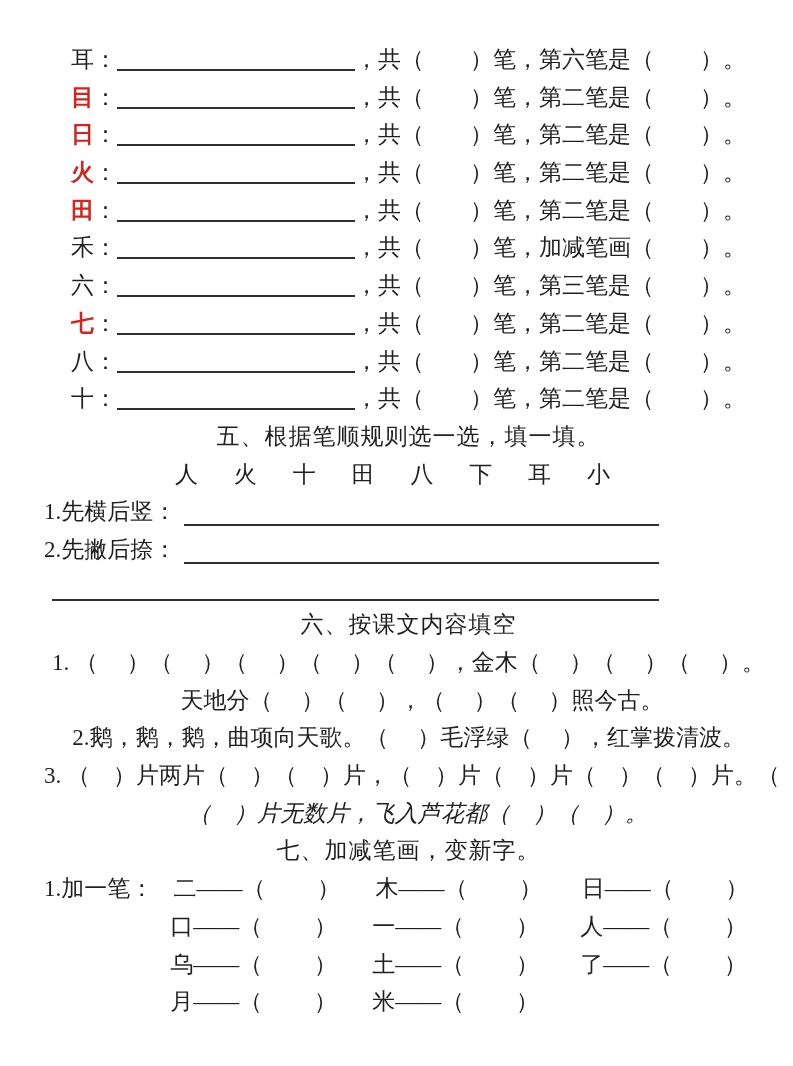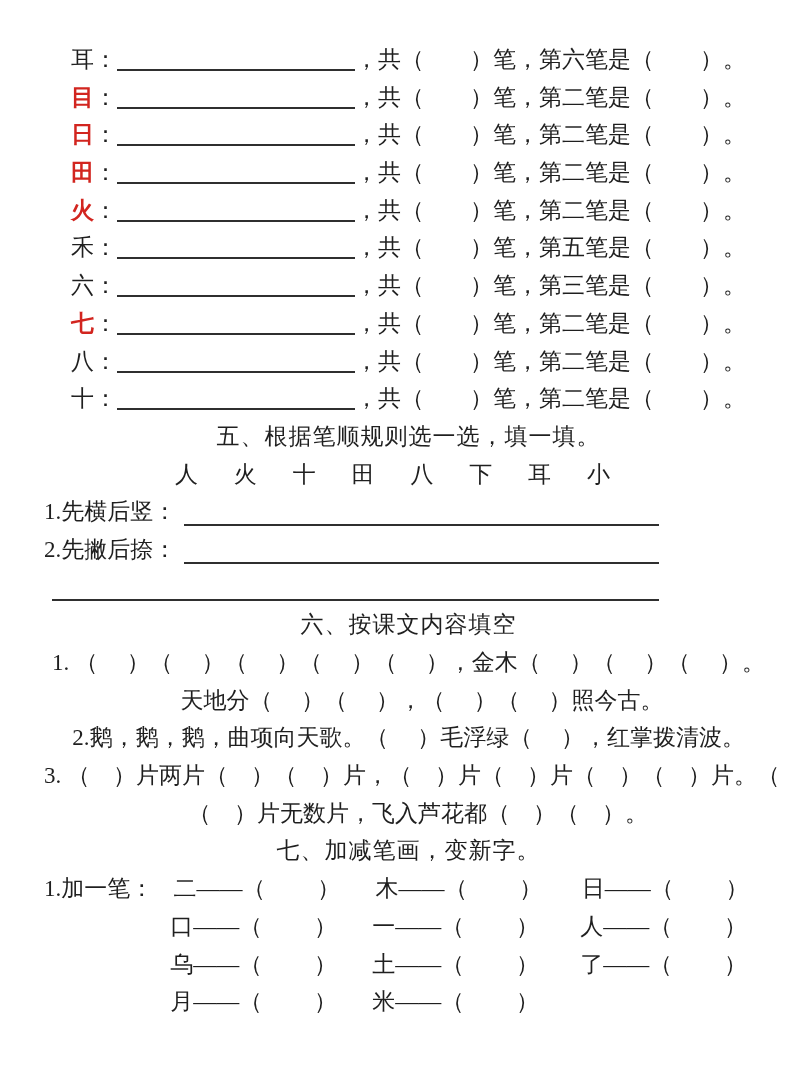--- a/index.html
+++ b/index.html
@@ -38,40 +38,40 @@
   .fill-row{display:flex;width:615px;}
   .fill-label{flex:0 0 auto;}
   .fill-line{
     flex:1 1 auto;
     border-bottom:2px solid #2f2f2f;
     margin:0 0 5px 8px;
   }
   
   .ind-0{margin-left:0;}
   .ind-1{margin-left:27px;}
-  .ind-2{margin-left:19px;}
+  .ind-2{margin-left:19px;font-style:italic;}
   
   .s7-row{display:flex;}
   .s7-prefix{flex:0 0 106px;}
   .s7-c0{flex:0 0 207px;}
   .s7-c1{flex:0 0 197px;}
   .s7-c2{flex:1 1 auto;}
 </style>
 </head>
 <body>
 
 <div id="sheet">
 
   <div id="stroke-rows">
       <div class="ln"><span>耳</span><span>：</span><span class="uline"></span><span>，共（　　）笔，第六笔是（　　）。</span></div>
       <div class="ln"><span class="hanzi-red">目</span><span>：</span><span class="uline"></span><span>，共（　　）笔，第二笔是（　　）。</span></div>
       <div class="ln"><span class="hanzi-red">日</span><span>：</span><span class="uline"></span><span>，共（　　）笔，第二笔是（　　）。</span></div>
+      <div class="ln"><span class="hanzi-red">火</span><span>：</span><span class="uline"></span><span>，共（　　）笔，第二笔是（　　）。</span></div>
       <div class="ln"><span class="hanzi-red">田</span><span>：</span><span class="uline"></span><span>，共（　　）笔，第二笔是（　　）。</span></div>
-      <div class="ln"><span class="hanzi-red">火</span><span>：</span><span class="uline"></span><span>，共（　　）笔，第二笔是（　　）。</span></div>
-      <div class="ln"><span>禾</span><span>：</span><span class="uline"></span><span>，共（　　）笔，第五笔是（　　）。</span></div>
+      <div class="ln"><span>禾</span><span>：</span><span class="uline"></span><span>，共（　　）笔，加减笔画（　　）。</span></div>
       <div class="ln"><span>六</span><span>：</span><span class="uline"></span><span>，共（　　）笔，第三笔是（　　）。</span></div>
       <div class="ln"><span class="hanzi-red">七</span><span>：</span><span class="uline"></span><span>，共（　　）笔，第二笔是（　　）。</span></div>
       <div class="ln"><span>八</span><span>：</span><span class="uline"></span><span>，共（　　）笔，第二笔是（　　）。</span></div>
       <div class="ln"><span>十</span><span>：</span><span class="uline"></span><span>，共（　　）笔，第二笔是（　　）。</span></div>
     </div>
 
   <div class="ln hdr">五、根据笔顺规则选一选，填一填。</div>
   <div class="ln">
     <div id="char-bank">
         <span>人</span>

